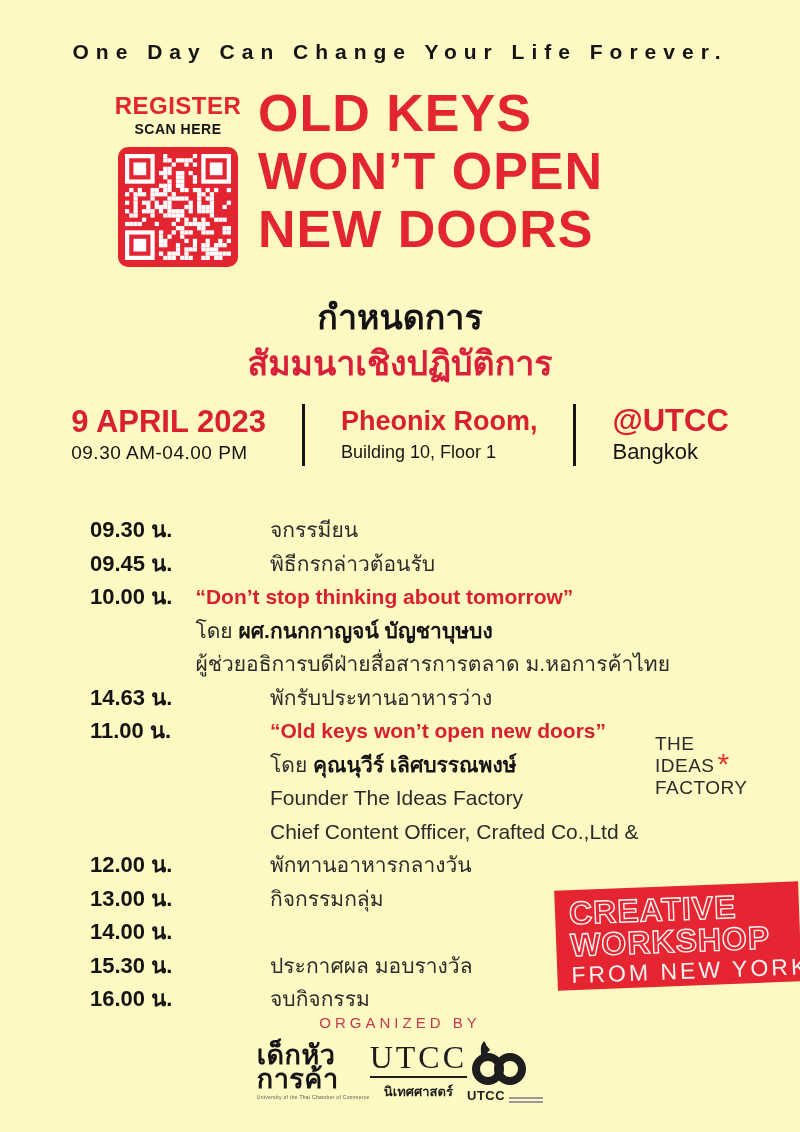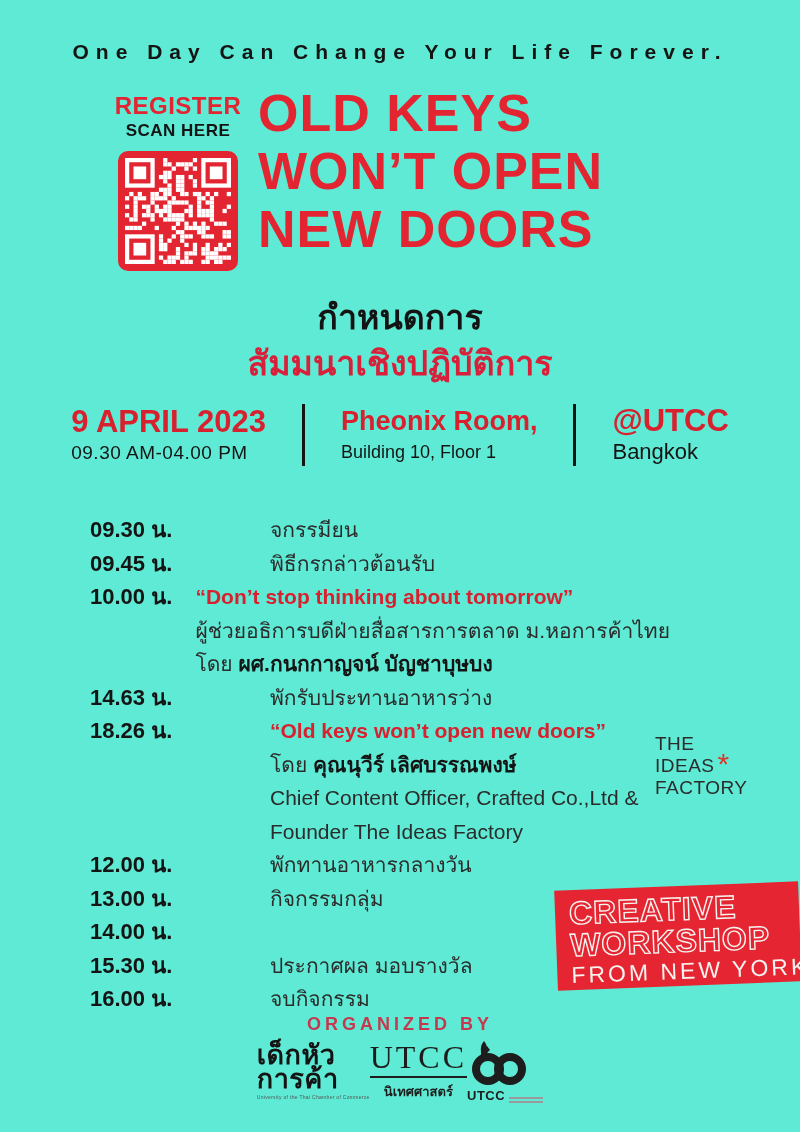--- a/index.html
+++ b/index.html
@@ -1,32 +1,32 @@
 <!DOCTYPE html>
 <html><head>
 <meta charset="utf-8">
 <style>
   * { margin:0; padding:0; box-sizing:border-box; }
   html,body { background:#d8d7d5; }
   .poster {
     position:relative; width:800px; height:1132px; margin:0 auto;
-    background:#5eead4; overflow:hidden;
+    background:#fef9c3; overflow:hidden;
     font-family:"Liberation Sans","DejaVu Sans",sans-serif;
     color:#1b1b1b;
   }
   
   .tagline {
     position:absolute; top:40px; left:0; width:100%;
     text-align:center; font-size:21px; font-weight:700;
     letter-spacing:7px; color:#141414; white-space:nowrap;
   }
   
   .register-block { position:absolute; left:112px; top:92px; width:132px; text-align:center; }
   .register-line1 { color:#e22531; font-size:24px; font-weight:800; letter-spacing:0.5px; }
-  .register-line2 { color:#141414; font-size:17px; font-weight:700; letter-spacing:0.5px; margin-top:1px; }
+  .register-line2 { color:#141414; font-size:14px; font-weight:700; letter-spacing:0.5px; margin-top:1px; }
   .qr-tile {
     margin:10px auto 0; width:120px; height:120px;
     background:#e22531; border-radius:10px; padding:7px;
   }
   .qr-tile svg { display:block; width:106px; height:106px; }
   
   .main-title {
     position:absolute; left:258px; top:84px;
     color:#e22531; font-size:52px; font-weight:800;
     line-height:58px; letter-spacing:1px; white-space:nowrap;
@@ -77,21 +77,21 @@
     font-size:32px; font-weight:800; line-height:32px; letter-spacing:1px;
     color:transparent; -webkit-text-stroke:1.4px #f6f2ef; white-space:nowrap;
   }
   .badge .solid {
     font-size:23px; font-weight:500; letter-spacing:3px; line-height:28px;
     color:#f6f2ef; white-space:nowrap;
   }
   
   .organized-by {
     position:absolute; top:1014px; left:0; width:100%; text-align:center;
-    font-size:18px; font-weight:700; letter-spacing:4px; color:#c5394e;
+    font-size:15px; font-weight:400; letter-spacing:4px; color:#c5394e;
   }
   .logos-row {
     position:absolute; top:1040px; left:0; width:100%;
     display:flex; justify-content:center; align-items:center; 
   }
   .logo-dekhua { text-align:left; }
   .logo-dekhua .th { font-size:27px; font-weight:800; line-height:24px; color:#141414; letter-spacing:0.5px; }
   .logo-dekhua .cap { font-size:5px; color:#555; margin-top:3px; letter-spacing:0.3px; }
   .logo-utcc { text-align:center; }
   .logo-utcc .name { font-family:"Liberation Serif","DejaVu Serif",serif; font-size:32px; letter-spacing:3px; color:#1d1d1d; line-height:32px; }
@@ -367,39 +367,39 @@
       <div class="stime">09.45 น.</div>
       <div class="slines">
           <div class="sline th">พิธีกรกล่าวต้อนรับ</div>
         </div>
     </div>
 
     <div class="srow">
       <div class="stime">10.00 น.</div>
       <div class="slines">
         <div class="sline red">“Don’t stop thinking about tomorrow”</div>
+        <div class="sline by"><span>โดย </span><span class="bold">ผศ.กนกกาญจน์ บัญชาบุษบง</span></div>
         <div class="sline th">ผู้ช่วยอธิการบดีฝ่ายสื่อสารการตลาด ม.หอการค้าไทย</div>
-        <div class="sline by"><span>โดย </span><span class="bold">ผศ.กนกกาญจน์ บัญชาบุษบง</span></div>
       </div>
     </div>
 
     <div class="srow">
       <div class="stime">14.63 น.</div>
       <div class="slines">
           <div class="sline th">พักรับประทานอาหารว่าง</div>
         </div>
     </div>
 
     <div class="srow">
-      <div class="stime">18.26 น.</div>
+      <div class="stime">11.00 น.</div>
       <div class="slines">
         <div class="sline red">“Old keys won’t open new doors”</div>
         <div class="sline by"><span>โดย </span><span class="bold">คุณนุวีร์ เลิศบรรณพงษ์</span></div>
+        <div class="sline en">Founder The Ideas Factory</div>
         <div class="sline en">Chief Content Officer, Crafted Co.,Ltd &amp;</div>
-        <div class="sline en">Founder The Ideas Factory</div>
       </div>
     </div>
 
     <div class="srow">
       <div class="stime">12.00 น.</div>
       <div class="slines">
           <div class="sline th">พักทานอาหารกลางวัน</div>
         </div>
     </div>
 

